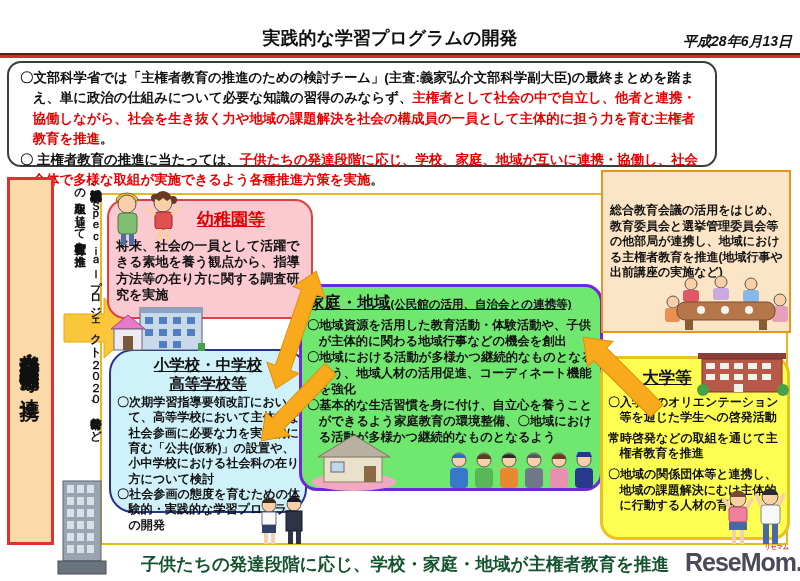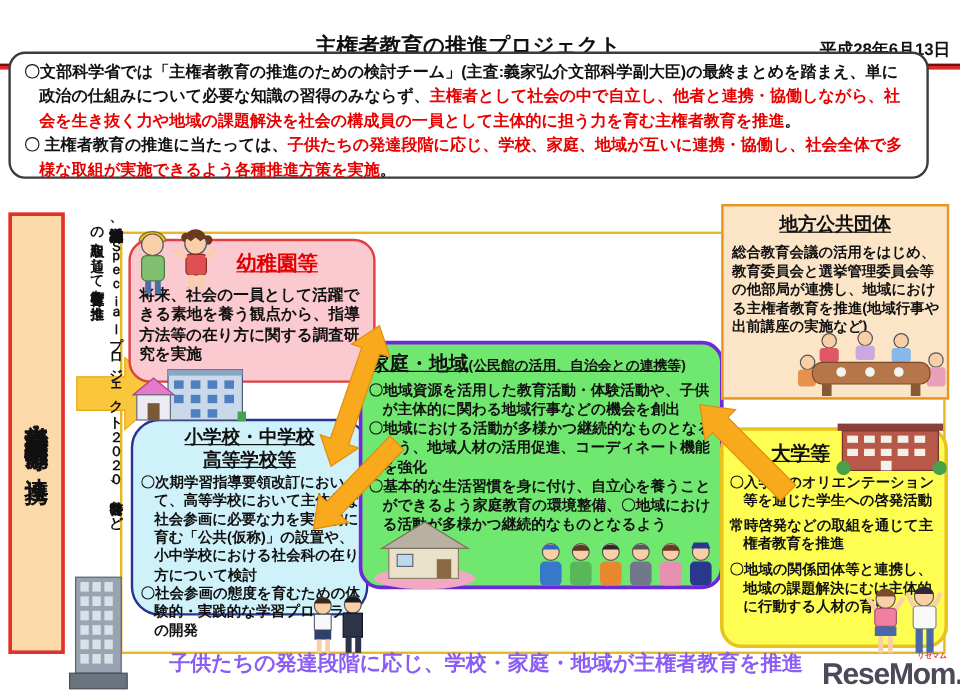--- a/index.html
+++ b/index.html
@@ -4,26 +4,26 @@
 <style>
   * { margin:0; padding:0; box-sizing:border-box; }
   html,body { width:800px; height:581px; background:#ffffff; overflow:hidden;
     font-family:"Liberation Sans","DejaVu Sans",sans-serif; }
   .abs { position:absolute; }
   #stage { position:relative; width:800px; height:581px; background:#fff; }
 
   
   #page-title { top:26px; left:170px; width:440px; text-align:center;
     font-size:18px; font-weight:bold; color:#111; }
-  #page-date { top:33px; right:8px; font-size:14px; font-weight:bold; color:#111; }
+  #page-date { top:33px; right:8px; font-size:14px; font-weight:bold; color:#111;font-style:italic; }
   #red-rule { top:53px; left:0; width:800px; height:5px;
     background:linear-gradient(#7a0c0c 0 45%, #d92b2b 45% 100%); }
 
   
-  #intro-box { top:43px; left:7px; width:767px; height:106px;
+  #intro-box { top:61px; left:7px; width:710px; height:106px;
     border:2px solid #3c3c3c; border-radius:14px; background:#fff;
     padding:5px 11px 4px 11px; font-size:13.4px; font-weight:bold;
     line-height:1.52; color:#111; }
   .hang { text-indent:-0.95em; padding-left:0.95em; }
   .red-em { color:#e80000; }
 
   
   #ministry-band { top:177px; left:7px; width:47px; height:368px;
     background:#fbd9a8; border:3px solid #e03030; display:flex;
     align-items:center; justify-content:center;
@@ -68,39 +68,39 @@
   #municipality-body { top:31px; left:7px; width:176px; font-size:12px; line-height:1.3; }
 
   
   #university-box { top:356px; left:600px; width:190px; height:184px;
     background:#fefe52; border:3px solid #e8c31e; border-radius:18px; }
   #university-title { top:8px; left:0; width:128px; text-align:center; font-size:16.5px; }
   #university-bullets { top:36px; left:5px; width:180px; font-size:12px; line-height:1.26; }
   .vgap { margin-bottom:6px; }
 
   
-  #footer-caption { top:540px; left:100px; width:610px; text-align:center;
-    font-size:17.5px; font-weight:bold; color:#8b5cf6; }
+  #footer-caption { top:552px; left:100px; width:610px; text-align:center;
+    font-size:17.5px; font-weight:bold; color:#14532d; }
   #logo { top:545px; right:3px; width:112px; text-align:right; z-index:5; }
   #logo-ruby { display:block; font-size:6px; color:#e03030; font-weight:bold;
     text-align:right; padding-right:8px; line-height:5px; }
   #logo-word { font-size:25px; font-weight:bold; color:#4a4a58; letter-spacing:-1px;
     line-height:24px; }
 
   svg { display:block; }
   .illus { z-index:3; }
   #connector-layer { top:0; left:0; z-index:4; pointer-events:none; }
   #band-arrow-layer { top:0; left:0; z-index:1; pointer-events:none; }
 </style>
 </head>
 <body>
 
 <div id="stage">
 
-  <div class="abs" id="page-title">主権者教育の推進プロジェクト</div>
+  <div class="abs" id="page-title">実践的な学習プログラムの開発</div>
   <div class="abs" id="page-date">平成28年6月13日</div>
   <div class="abs" id="red-rule"></div>
 
   <div class="abs" id="intro-box">
     <div class="hang"><span>〇文部科学省では「主権者教育の推進のための検討チーム」(主査:義家弘介文部科学副大臣)の最終まとめを踏まえ、単に政治の仕組みについて必要な知識の習得のみならず、</span><span class="red-em">主権者として社会の中で自立し、他者と連携・協働しながら、社会を生き抜く力や地域の課題解決を社会の構成員の一員として主体的に担う力を育む主権者教育を推進</span><span>。</span></div>
     <div class="hang"><span>〇 主権者教育の推進に当たっては、</span><span class="red-em">子供たちの発達段階に応じ、学校、家庭、地域が互いに連携・協働し、社会全体で多様な取組が実施できるよう各種推進方策を実施</span><span>。</span></div>
   </div>
 
   <div class="abs" id="ministry-band">文部科学省・総務省・明推協等の連携</div>
   <div class="abs" id="band-note">地域学校連携活動、Ｓｐｅｃｉａｌプロジェクト２０２０、常時啓発などの取組を通じて主権者教育を推進</div>
@@ -218,21 +218,20 @@
       <rect x="103" y="20" width="18" height="20" rx="4" fill="#e890b0"></rect>
     </g>
     <g>
       <circle cx="137" cy="12" r="7" fill="#f9cfa8" stroke="#555"></circle>
         <path d="M129 9 h16 l-2 -5 h-12 z" fill="#28388a"></path>
       <rect x="128" y="20" width="18" height="20" rx="4" fill="#28388a"></rect>
     </g>
   </svg>
 
   <div class="abs node-box" id="municipality-box">
-    <div class="abs underlined" id="municipality-title">地方公共団体</div>
     <div class="abs" id="municipality-body">総合教育会議の活用をはじめ、教育委員会と選挙管理委員会等の他部局が連携し、地域における主権者教育を推進(地域行事や出前講座の実施など)</div>
   </div>
   <svg class="abs illus" style="top:272px;left:663px;" width="128" height="62" viewBox="0 0 128 62">
     <circle cx="28" cy="12" r="6" fill="#f9cfa8" stroke="#555"></circle>
       <rect x="20" y="18" width="16" height="12" rx="3" fill="#e05868"></rect>
     <circle cx="58" cy="10" r="6" fill="#f9cfa8" stroke="#555"></circle>
       <rect x="50" y="16" width="16" height="12" rx="3" fill="#caa8e0"></rect>
     <circle cx="88" cy="12" r="6" fill="#f9cfa8" stroke="#555"></circle>
       <rect x="80" y="18" width="16" height="12" rx="3" fill="#88b8e8"></rect>
     <circle cx="10" cy="30" r="6" fill="#f9cfa8" stroke="#555"></circle>

